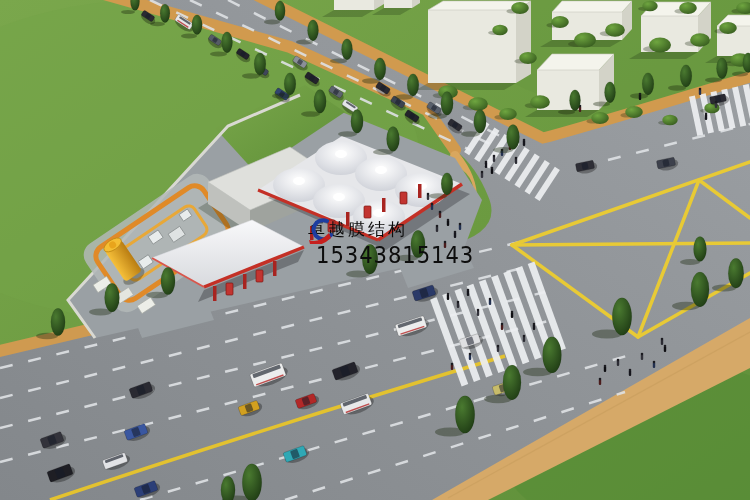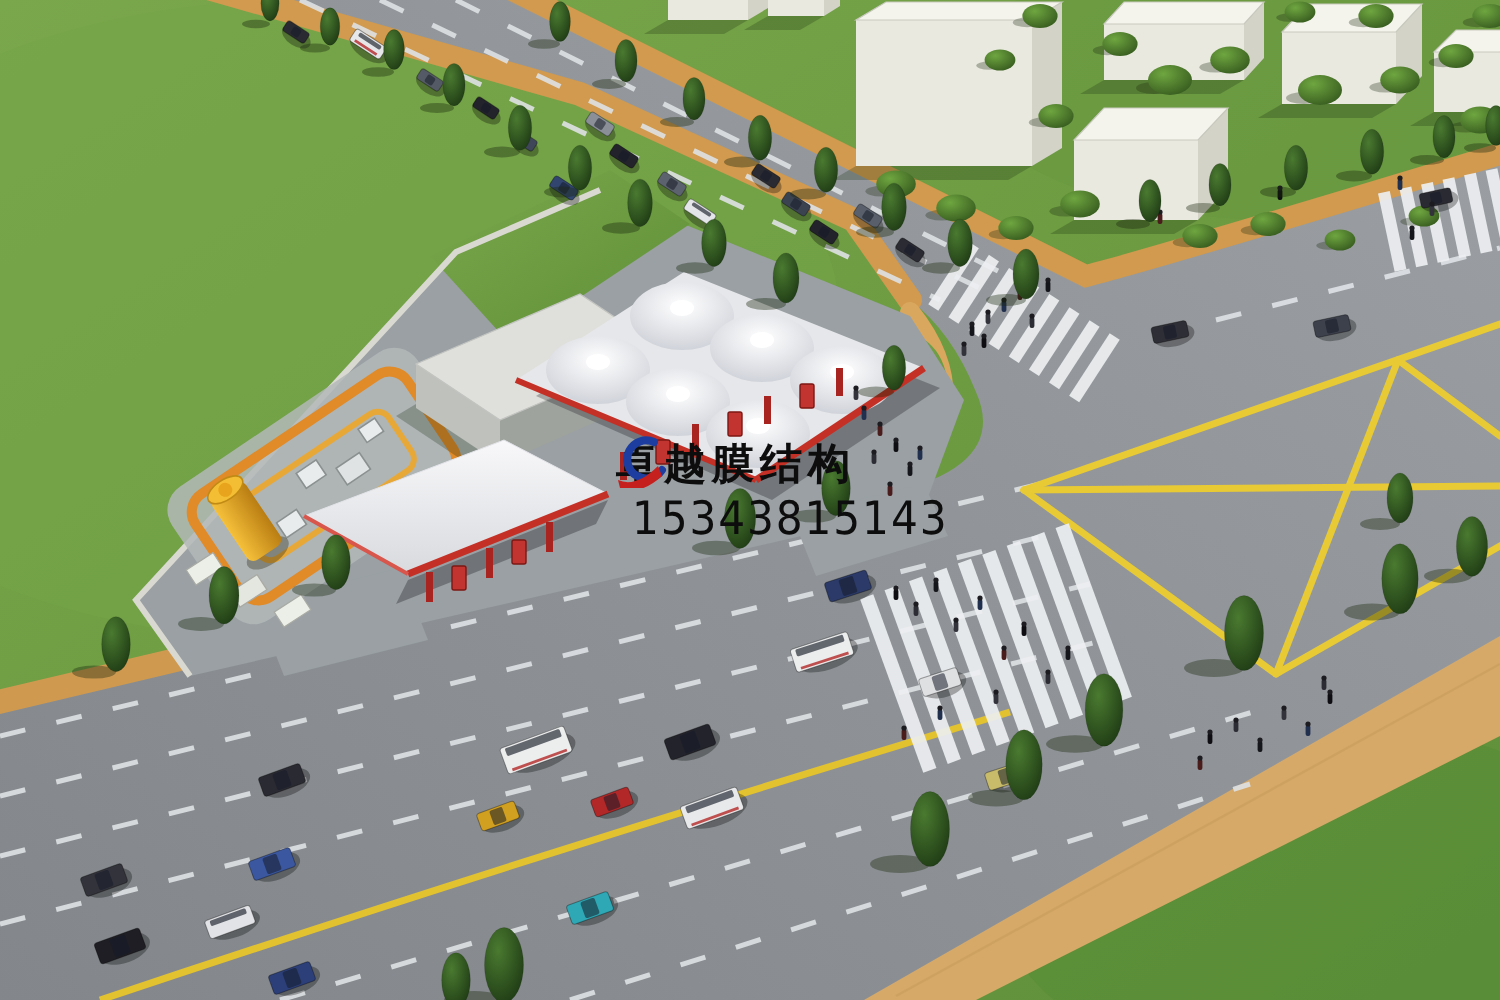--- a/index.html
+++ b/index.html
@@ -1,21 +1,21 @@
 <!DOCTYPE html>
 <html><head>
 <meta charset="utf-8">
 <style>
   html,body{margin:0;padding:0;background:#222;}
   .stage{position:relative;width:750px;height:500px;overflow:hidden;
          font-family:"DejaVu Sans","Liberation Sans",sans-serif;background:#6b9a40;}
   .stage svg{position:absolute;left:0;top:0;}
   .watermark{position:absolute;left:308px;top:218px;color:#0d0d0d;pointer-events:none;}
   .wm-row{display:flex;align-items:center;gap:7px;}
-  .wm-company{font-size:21px;font-weight:bold;letter-spacing:3px;white-space:nowrap;}
+  .wm-company{font-size:17px;font-weight:normal;letter-spacing:3px;white-space:nowrap;}
   .wm-phone{font-size:23px;font-weight:500;letter-spacing:1px;margin-top:1px;margin-left:8px;
             transform:scaleX(0.92);transform-origin:left;white-space:nowrap;}
 </style>
 </head>
 <body>
 
 <div class="stage">
 
 <svg id="terrain" width="750" height="500" viewBox="0 0 750 500">
   <defs>

